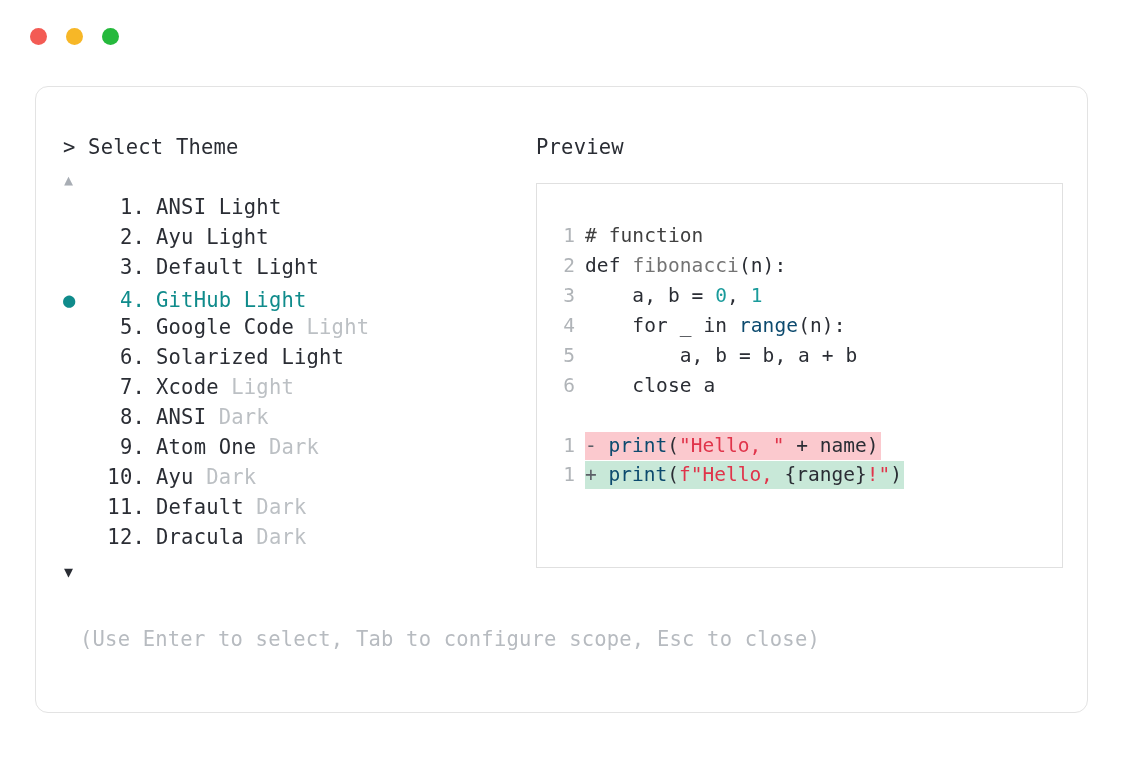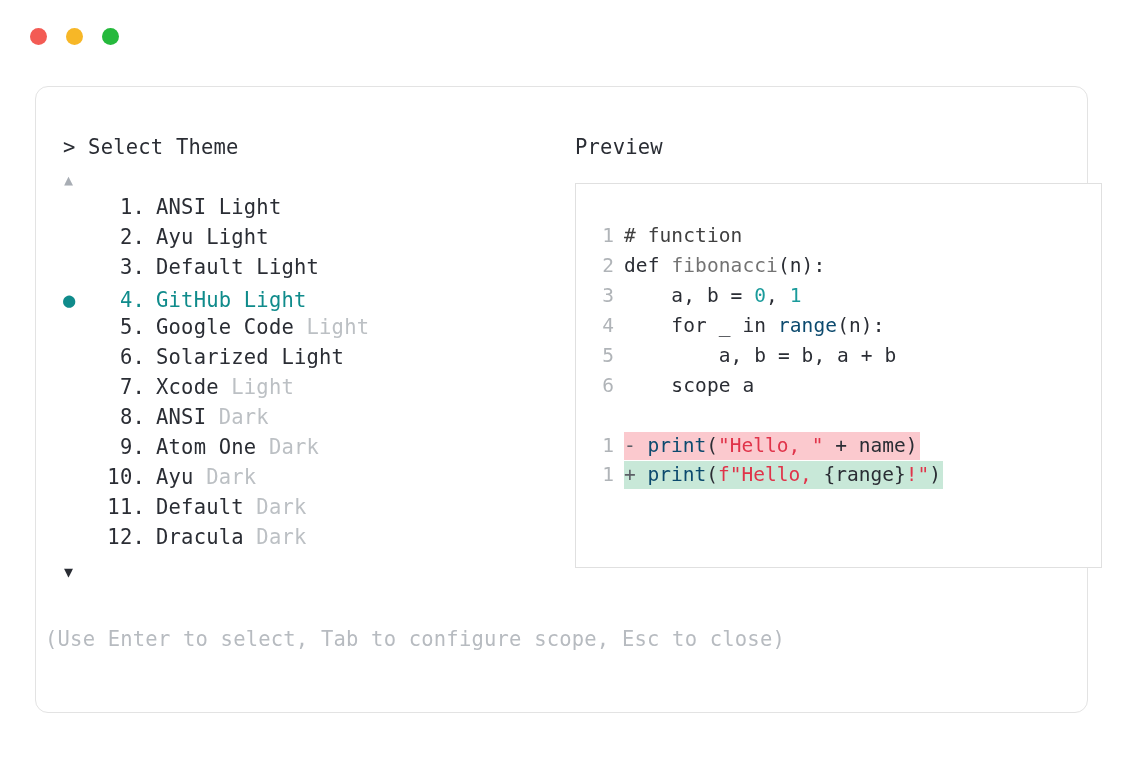--- a/index.html
+++ b/index.html
@@ -116,35 +116,34 @@
     color: #2a2d34;
   }
   .theme-row.dimmed-suffix .suffix { color: #bcc0c4; }
   .theme-row.selected .idx,
   .theme-row.selected .idx-dot,
   .theme-row.selected .name,
   .theme-row.selected .suffix { color: #0f8b8b; }
 
   .hint {
     position: absolute;
-    left: 9px;
+    left: 44px;
     top: 540px;
     font-size: 20.5px;
     color: #b7bbc0;
     letter-spacing: 0.2px;
     white-space: pre;
   }
 
   
   .right-col {
     position: absolute;
     left: 500px;
     top: 46px;
     width: 530px;
-    margin-left: 39px;
   }
   .preview-title {
     font-size: 20.5px;
     color: #2a2d34;
     letter-spacing: 0.2px;
     line-height: 28px;
     margin-bottom: 22px;
   }
   .preview-box {
     box-sizing: border-box;
@@ -231,21 +230,21 @@
 
     <div class="right-col">
       <div class="preview-title">Preview</div>
       <div class="preview-box">
         <div id="code-block">
             <div class="code-line"><span class="lnum">1</span><span class="ltext"><span class="tok-comment"># function</span></span></div>
             <div class="code-line"><span class="lnum">2</span><span class="ltext"><span class="tok-kw">def </span><span class="tok-fn">fibonacci</span><span class="tok-plain">(n):</span></span></div>
             <div class="code-line"><span class="lnum">3</span><span class="ltext"><span class="tok-plain">    a, b = </span><span class="tok-num">0</span><span class="tok-plain">, </span><span class="tok-num">1</span></span></div>
             <div class="code-line"><span class="lnum">4</span><span class="ltext"><span class="tok-plain">    for _ in </span><span class="tok-builtin">range</span><span class="tok-plain">(n):</span></span></div>
             <div class="code-line"><span class="lnum">5</span><span class="ltext"><span class="tok-plain">        a, b = b, a + b</span></span></div>
-            <div class="code-line"><span class="lnum">6</span><span class="ltext"><span class="tok-plain">    scope a</span></span></div>
+            <div class="code-line"><span class="lnum">6</span><span class="ltext"><span class="tok-plain">    close a</span></span></div>
           </div>
         <div class="code-blank"></div>
         <div id="diff-block">
             <div class="diff-line diff-del"><span class="lnum">1</span><span class="diff-body"><span class="diff-mark">- </span><span class="tok-builtin">print</span><span class="tok-plain">(</span><span class="tok-str">"Hello, "</span><span class="tok-plain"> + name)</span></span></div>
             <div class="diff-line diff-add"><span class="lnum">1</span><span class="diff-body"><span class="diff-mark">+ </span><span class="tok-builtin">print</span><span class="tok-plain">(</span><span class="tok-str">f"Hello, </span><span class="tok-plain">{range}</span><span class="tok-str">!"</span><span class="tok-plain">)</span></span></div>
           </div>
       </div>
     </div>
 
   </div>

